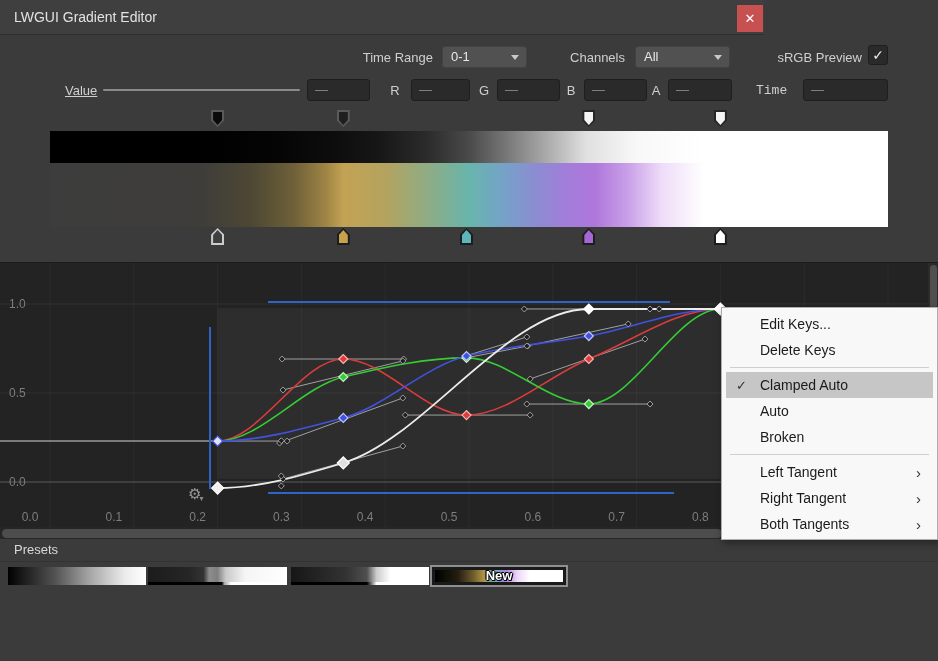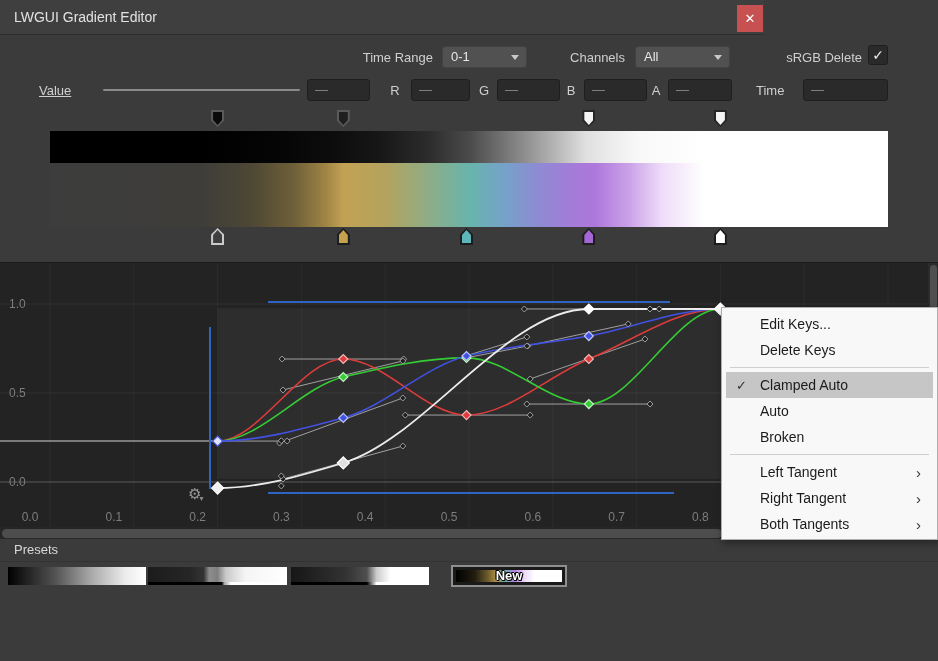--- a/index.html
+++ b/index.html
@@ -74,37 +74,37 @@
 <div class="lbl" style="left:330px;top:50px;width:103px;text-align:right;">Time Range</div>
 <div class="dropdown" style="left:442px;top:46px;width:85px;">
   <span>0-1</span>
   <span class="dd-arrow"></span>
 </div>
 <div class="lbl" style="left:546px;top:50px;width:79px;text-align:right;">Channels</div>
 <div class="dropdown" style="left:635px;top:46px;width:95px;">
   <span>All</span>
   <span class="dd-arrow"></span>
 </div>
-<div class="lbl" style="left:750px;top:50px;width:112px;text-align:right;">sRGB Delete</div>
+<div class="lbl" style="left:750px;top:50px;width:112px;text-align:right;">sRGB Preview</div>
 <div class="checkbox" style="left:868px;top:45px;">
   <span>✓</span>
 </div>
 
-<div class="lbl" style="left:39px;top:83px;text-decoration:underline;">Value</div>
+<div class="lbl" style="left:65px;top:83px;text-decoration:underline;">Value</div>
 <div class="slider-line" style="left:103px;top:89px;width:197px;height:2px;"></div>
 <div class="field" style="left:307px;top:79px;width:63px;">—</div>
 <div class="lbl" style="left:388px;top:83px;width:14px;text-align:center;">R</div>
 <div class="field" style="left:411px;top:79px;width:59px;">—</div>
 <div class="lbl" style="left:477px;top:83px;width:14px;text-align:center;">G</div>
 <div class="field" style="left:497px;top:79px;width:63px;">—</div>
 <div class="lbl" style="left:564px;top:83px;width:14px;text-align:center;">B</div>
 <div class="field" style="left:584px;top:79px;width:63px;">—</div>
 <div class="lbl" style="left:649px;top:83px;width:14px;text-align:center;">A</div>
 <div class="field" style="left:668px;top:79px;width:64px;">—</div>
-<div class="lbl" style="left:756px;top:83px;">Time</div>
+<div class="lbl" style="left:756px;top:83px;font-family:Liberation Mono, monospace;">Time</div>
 <div class="field" style="left:803px;top:79px;width:85px;">—</div>
 
 <div class="gstrip" id="alpha-strip" style="top: 131px; height: 32px; background: linear-gradient(to right, rgb(0, 0, 0) 0%, rgb(0, 0, 0) 18%, rgb(5, 5, 5) 27%, rgb(13, 13, 13) 34%, rgb(22, 22, 22) 39%, rgb(43, 43, 43) 45%, rgb(74, 74, 74) 50%, rgb(125, 125, 125) 55%, rgb(178, 178, 178) 60%, rgb(224, 224, 224) 64%, rgb(248, 248, 248) 70%, rgb(255, 255, 255) 78%, rgb(255, 255, 255) 100%);"></div>
 <div class="gstrip" id="color-strip" style="top: 163px; height: 64px; background: linear-gradient(to right, rgb(61, 61, 61) 0%, rgb(62, 61, 58) 18%, rgb(77, 71, 52) 24%, rgb(109, 95, 56) 29%, rgb(160, 133, 69) 33%, rgb(195, 162, 84) 35%, rgb(180, 163, 94) 40%, rgb(143, 172, 132) 45%, rgb(104, 181, 172) 50%, rgb(116, 163, 199) 54%, rgb(140, 140, 210) 58%, rgb(163, 124, 217) 62%, rgb(174, 119, 219) 65%, rgb(201, 160, 232) 69%, rgb(238, 220, 248) 73%, rgb(255, 255, 255) 78%, rgb(255, 255, 255) 100%);"></div>
 <div id="alpha-markers">
     <div class="gmarker down" style="left: 211.1px; top: 110px;">
       <div class="gm-outer" style="background: rgb(90, 90, 90);"></div>
       <div class="gm-inner" style="background: rgb(10, 10, 10);"></div>
     </div>
     <div class="gmarker down" style="left: 336.8px; top: 110px;">
@@ -247,21 +247,21 @@
       <div class="main" style="background: linear-gradient(to right, rgb(0, 0, 0) 0%, rgb(85, 85, 85) 35%, rgb(168, 168, 168) 60%, rgb(236, 236, 236) 85%, rgb(255, 255, 255) 100%);"></div>
     </div>
     <div class="swatch" style="left: 148px; width: 139px;">
       <div class="main" style="background: linear-gradient(to right, rgb(28, 28, 28) 0%, rgb(38, 38, 38) 30%, rgb(51, 51, 51) 40%, rgb(141, 141, 141) 44%, rgb(128, 128, 128) 50%, rgb(201, 201, 201) 56%, rgb(245, 245, 245) 70%, rgb(255, 255, 255) 100%);"></div>
       <div class="strip" style="background: linear-gradient(to right, rgb(0, 0, 0) 0%, rgb(0, 0, 0) 53%, rgb(170, 170, 170) 55%, rgb(255, 255, 255) 60%, rgb(255, 255, 255) 100%);"></div>
     </div>
     <div class="swatch" style="left: 291px; width: 138px;">
       <div class="main" style="background: linear-gradient(to right, rgb(22, 22, 22) 0%, rgb(51, 51, 51) 40%, rgb(79, 79, 79) 55%, rgb(204, 204, 204) 62%, rgb(255, 255, 255) 72%, rgb(255, 255, 255) 100%);"></div>
       <div class="strip" style="background: linear-gradient(to right, rgb(0, 0, 0) 0%, rgb(0, 0, 0) 55%, rgb(255, 255, 255) 62%, rgb(255, 255, 255) 100%);"></div>
     </div>
-    <div class="swatch-new" style="left: 430px; width: 116px; margin-left: 21px;">
+    <div class="swatch-new" style="left: 430px; width: 138px;">
       <div class="main" style="background: linear-gradient(to right, rgb(0, 0, 0) 0%, rgb(36, 30, 15) 18%, rgb(110, 92, 46) 30%, rgb(176, 145, 71) 38%, rgb(95, 176, 176) 46%, rgb(184, 127, 224) 56%, rgb(234, 214, 247) 64%, rgb(255, 255, 255) 74%, rgb(255, 255, 255) 100%);"></div>
       <div class="newlabel">New</div>
     </div>
   </div>
 
 <div class="ctxmenu" id="context-menu">
     <div class="menuitem">
       <span class="mi-check"></span>
       <span class="mi-label">Edit Keys...</span>
     </div>

